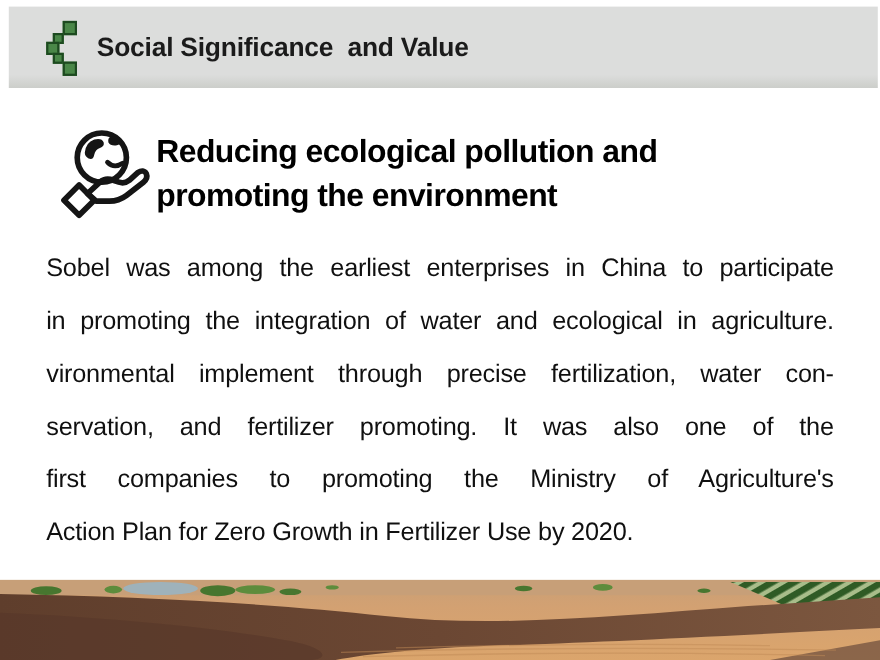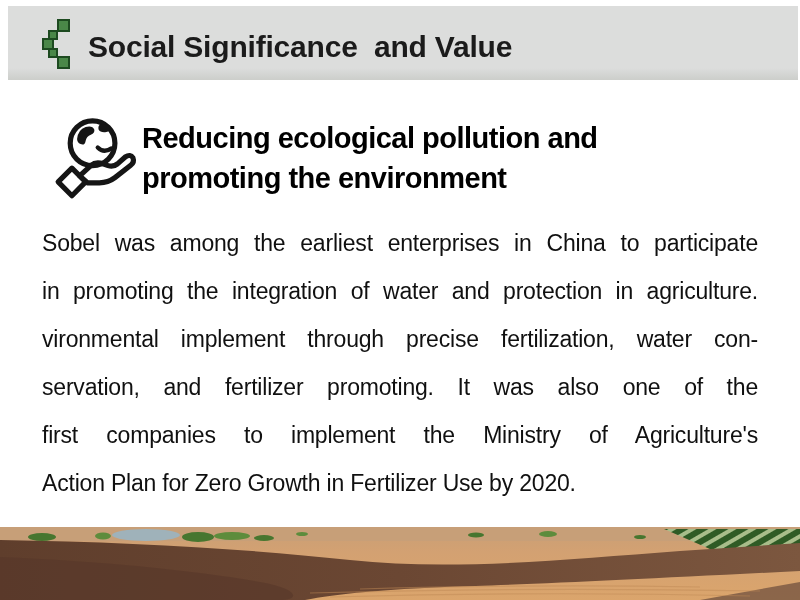--- a/index.html
+++ b/index.html
@@ -13,21 +13,21 @@
     background:linear-gradient(to bottom, var(--header_bg) 0 62px, var(--header_edge) 74px);
   }
   .logo-sq{position:absolute;box-sizing:border-box;background:var(--logo_green);border:2px solid var(--logo_green_dark);}
   .sq1{left:49px;top:13px;width:13px;height:13px;}
   .sq2{left:40px;top:24px;width:10px;height:10px;}
   .sq3{left:34px;top:32px;width:12px;height:12px;}
   .sq4{left:40px;top:42px;width:10px;height:10px;}
   .sq5{left:49px;top:50px;width:13px;height:13px;}
   .header-title{
     position:absolute;left:80px;top:24px;
-    font-size:30px;font-weight:bold;color:#1b1b1b;
+    font-size:24px;font-weight:bold;color:#1b1b1b;
     letter-spacing:-0.2px;white-space:pre;
   }
   
   .eco-icon{position:absolute;left:53px;top:111px;width:86px;height:92px;}
   .eco-icon .ln{fill:none;stroke:#151515;stroke-width:6;stroke-linejoin:round;stroke-linecap:round;}
   .eco-icon .blob{fill:#151515;stroke:none;}
   .eco-icon .thin{fill:none;stroke:#151515;stroke-width:5;stroke-linecap:round;}
   .heading{
     position:absolute;left:142px;top:118px;width:640px;
     font-size:29px;font-weight:bold;line-height:40px;color:#000;
@@ -75,24 +75,24 @@
     <path class="ln" d="M31 74 L44 62 Q50 57 58 60 L64 62 Q70 64 75 60 L84 52 Q90 48 93 53 Q95 58 90 62 L72 76 Q64 82 54 82 L40 82 Z"></path>
   </svg>
 
   <div class="heading">
     <div>Reducing ecological pollution and</div>
     <div>promoting the environment</div>
   </div>
 
   <div class="body-text">
     <div class="bline">Sobel was among the earliest enterprises in China to participate</div>
-    <div class="bline">in promoting the integration of water and protection in agriculture.</div>
+    <div class="bline">in promoting the integration of water and ecological in agriculture.</div>
     <div class="bline">vironmental implement through precise fertilization, water con-</div>
     <div class="bline">servation, and fertilizer promoting. It was also one of the</div>
-    <div class="bline">first companies to implement the  Ministry  of Agriculture's</div>
+    <div class="bline">first companies to promoting the  Ministry  of Agriculture's</div>
     <div class="bline last">Action Plan for Zero Growth in Fertilizer Use by 2020.</div>
   </div>
 
   <div class="photo">
     <svg viewBox="0 0 800 73" preserveAspectRatio="none">
       <defs>
         <linearGradient id="sandG" x1="0" y1="0" x2="0" y2="1">
           <stop offset="0" stop-color="#c99f76"></stop>
           <stop offset="0.35" stop-color="#d3a172"></stop>
           <stop offset="1" stop-color="#dba56c"></stop>

